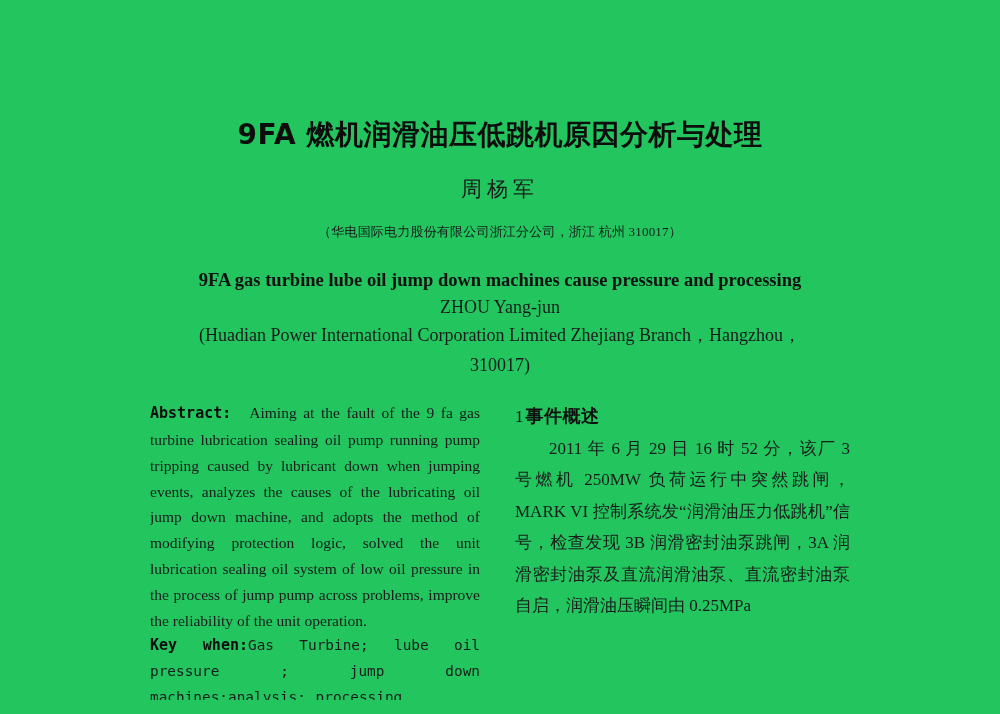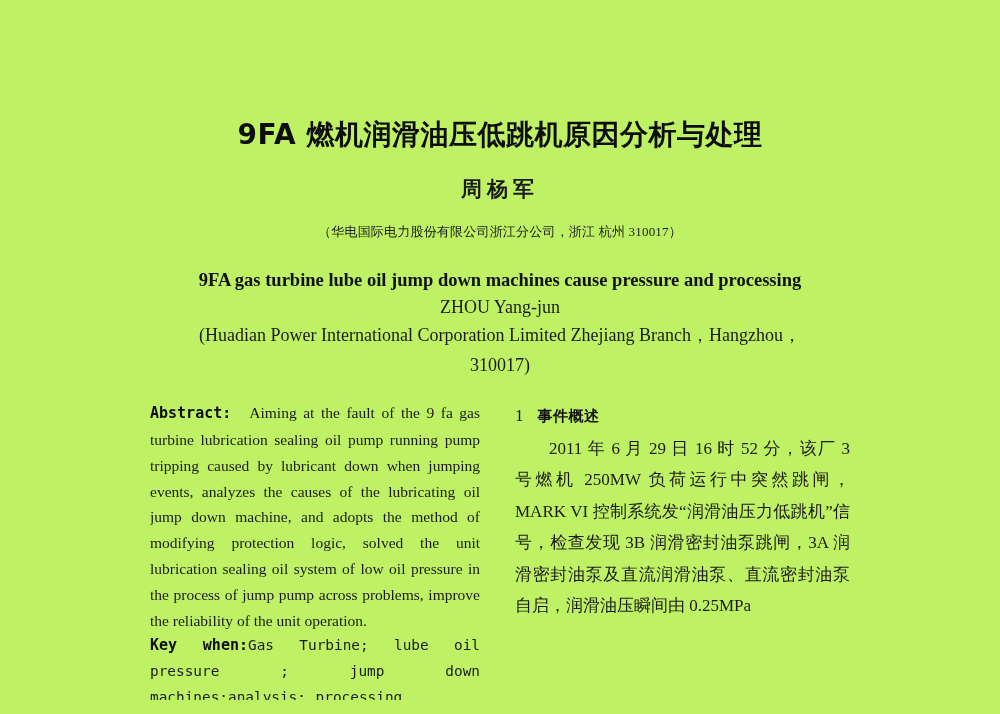--- a/index.html
+++ b/index.html
@@ -14,21 +14,21 @@
     overflow: hidden;
     font-family: "Liberation Serif", "DejaVu Serif", serif;
     color: #141414;
     -webkit-font-smoothing: antialiased;
   }
 
   .page {
     position: relative;
     width: 1000px;
     height: 714px;
-    background: #bef264;
+    background: #22c55e;
     box-sizing: border-box;
     padding: 0 150px;
     overflow: hidden;
   }
 
   
   .masthead {
     padding-top: 118px;
     text-align: center;
   }
@@ -40,21 +40,21 @@
     letter-spacing: 0.5px;
     line-height: 1.2;
     color: #0d0d0d;
     margin: 0;
     white-space: nowrap;
   }
 
   .cn-author {
     font-family: "Liberation Serif", "DejaVu Serif", serif;
     font-size: 21px;
-    font-weight: 700;
+    font-weight: 400;
     letter-spacing: 5px;
     line-height: 1.2;
     margin: 25px 0 0 0;
     color: #1b1b1b;
   }
 
   .cn-affil {
     font-family: "Liberation Serif", "DejaVu Serif", serif;
     font-size: 13px;
     letter-spacing: 0.2px;
@@ -153,22 +153,22 @@
     color: #101010;
     white-space: nowrap;
   }
   .sec-num {
     font-weight: 400;
     font-family: "Liberation Serif", "DejaVu Serif", serif;
   }
   .sec-title {
     font-weight: 700;
     font-family: "DejaVu Sans", "Liberation Sans", sans-serif;
-    font-size: 15px;
-    margin-left: 14px;
+    font-size: 18px;
+    margin-left: 2px;
     letter-spacing: 0.5px;
   }
 </style>
 </head>
 <body>
 
 <div class="page">
 
   <div class="masthead">
 

